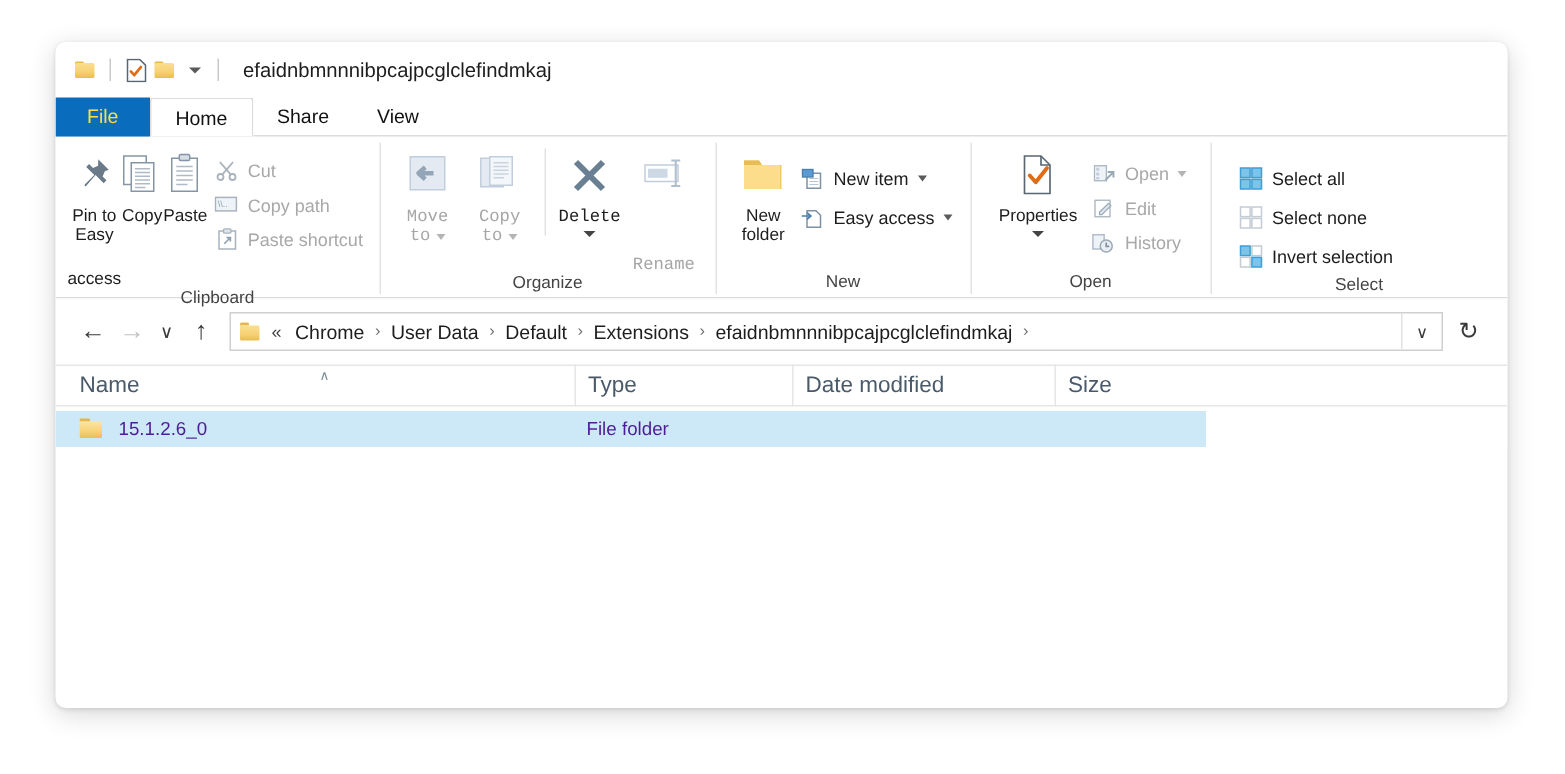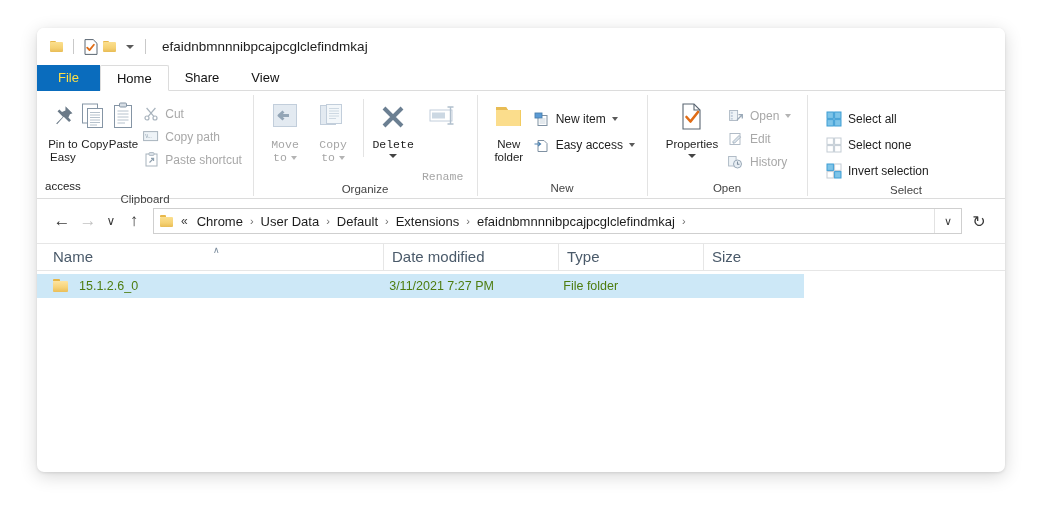--- a/index.html
+++ b/index.html
@@ -320,21 +320,21 @@
     align-items: center;
     padding-left: 16px;
     box-sizing: border-box;
   }
   .filerow.selected {
     background: #cde8f7;
     width: 767px;
   }
   .cell {
     font-size: 12.5px;
-    color: #4d7c0f;
+    color: #4c1d95;
     height: 24px;
     line-height: 24px;
     padding-left: 8px;
     box-sizing: border-box;
     white-space: nowrap;
     overflow: hidden;
   }
   .cell.name { display: flex; align-items: center; padding-left: 0; }
   .cell.name .fname { margin-left: 10px; }
   .big-folder {
@@ -712,30 +712,29 @@
       </div>
       <div id="crumb-drop">∨</div>
     </div>
 
     <div id="refresh-btn">↻</div>
   </div>
 
   <div id="colheaders">
     <div class="colhead w-name" style="padding-left:0;">Name</div>
     <div id="sort-caret">∧</div>
+    <div class="colhead w-type">Type</div>
     <div class="colhead w-date">Date modified</div>
-    <div class="colhead w-type">Type</div>
     <div class="colhead w-size">Size</div>
   </div>
 
   <div id="filelist">
     <div class="filerow selected">
       <div class="cell name w-name">
         <span class="big-folder"></span>
         <span class="fname">15.1.2.6_0</span>
       </div>
-      <div class="cell w-date">3/11/2021 7:27 PM</div>
       <div class="cell w-type">File folder</div>
       <div class="cell w-size"></div>
     </div>
   </div>
 
 </div>
 
 </body></html>

